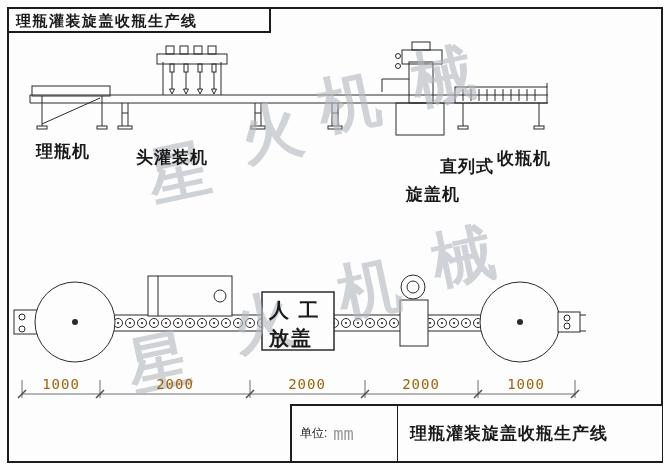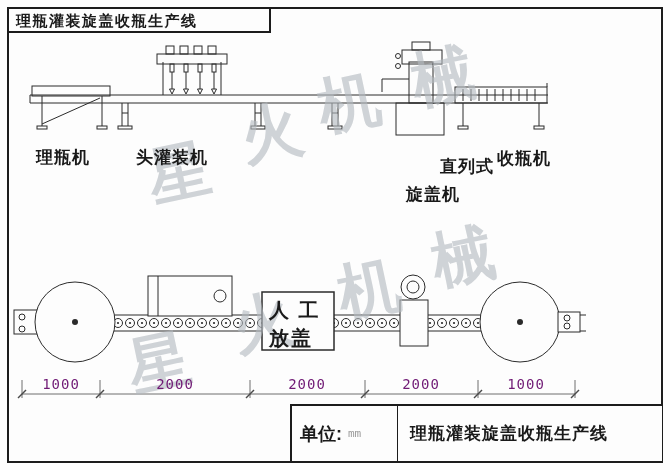--- a/index.html
+++ b/index.html
@@ -4,34 +4,34 @@
 <style>
   html,body{margin:0;padding:0;background:#ffffff;}
   #page{position:relative;width:670px;height:470px;background:#fdfdfd;overflow:hidden;
         font-family:"Liberation Sans","DejaVu Sans",sans-serif;color:#1a1a1a;}
   #art{position:absolute;left:0;top:0;}
   .abs{position:absolute;white-space:nowrap;}
   .frame-title{left:16px;top:12px;font-size:15px;font-weight:bold;letter-spacing:1.5px;}
   .mlabel{font-size:17px;font-weight:600;letter-spacing:1px;}
   .wm{font-size:62px;font-weight:700;color:#b4bac0;opacity:.62;transform:rotate(-12deg);
       line-height:1;pointer-events:none;}
-  .dim{font-size:14px;color:#701a75;font-family:"DejaVu Sans Mono","Liberation Mono",monospace;
+  .dim{font-size:14px;color:#a16207;font-family:"DejaVu Sans Mono","Liberation Mono",monospace;
        width:70px;margin-left:-35px;text-align:center;letter-spacing:1px;}
   .planlabel{font-size:20px;font-weight:bold;letter-spacing:2px;}
   
   .tblock{position:absolute;left:290px;top:404px;width:372px;height:58px;
           border-left:2px solid #1c1c1c;border-top:2px solid #1c1c1c;
           display:flex;flex-direction:column;background:#fdfdfd;box-sizing:border-box;}
   .tb-row{flex:1;display:flex;align-items:center;}
   .tb-row.first{border-bottom:1.5px solid #1c1c1c;}
   .tb-c1{width:106px;align-self:stretch;display:flex;align-items:center;
          border-right:1.5px solid #1c1c1c;padding-left:8px;box-sizing:border-box;}
   .tb-c2{flex:1;padding-left:12px;}
-  .tb-label{font-size:18px;font-weight:bold;margin-right:6px;}
-  .tb-val{font-size:11px;color:#9a9a9a;font-family:"DejaVu Sans Mono","Liberation Mono",monospace;}
+  .tb-label{font-size:12px;font-weight:normal;margin-right:6px;}
+  .tb-val{font-size:17px;color:#9a9a9a;font-family:"DejaVu Sans Mono","Liberation Mono",monospace;}
   .tb-big{font-size:17px;font-weight:bold;letter-spacing:1px;}
   .tb-mid{font-size:16px;font-weight:600;letter-spacing:.5px;}
 </style>
 </head>
 <body>
 
 <div id="page">
 
   <svg id="art" width="670" height="470" viewBox="0 0 670 470">
     <defs>
@@ -222,21 +222,21 @@
   <span class="abs wm" style="left:318px;top:72px;">机</span>
   <span class="abs wm" style="left:412px;top:46px;">械</span>
 
   <span class="abs wm" style="left:128px;top:332px;">星</span>
   <span class="abs wm" style="left:232px;top:292px;">火</span>
   <span class="abs wm" style="left:338px;top:258px;">机</span>
   <span class="abs wm" style="left:432px;top:226px;">械</span>
 
   <span class="abs frame-title">理瓶灌装旋盖收瓶生产线</span>
 
-  <span class="abs mlabel" style="left:36px;top:146px;">理瓶机</span>
+  <span class="abs mlabel" style="left:36px;top:140px;">理瓶机</span>
   <span class="abs mlabel" style="left:136px;top:146px;">头灌装机</span>
   <span class="abs mlabel" style="left:406px;top:155px;margin-left:34px;">直列式</span>
   <span class="abs mlabel" style="left:406px;top:183px;">旋盖机</span>
   <span class="abs mlabel" style="left:497px;top:147px;text-align:right;">收瓶机</span>
 
   <span class="abs planlabel" style="left:269px;top:297px;">人 工</span>
   <span class="abs planlabel" style="left:269px;top:325px;">放盖</span>
 
   <span class="abs dim" style="left:61px;top:376px;">1000</span>
   <span class="abs dim" style="left:175px;top:376px;">2000</span>

